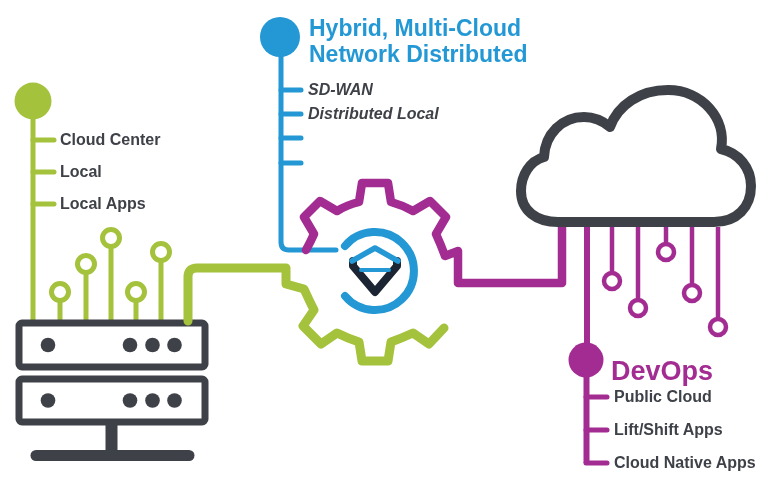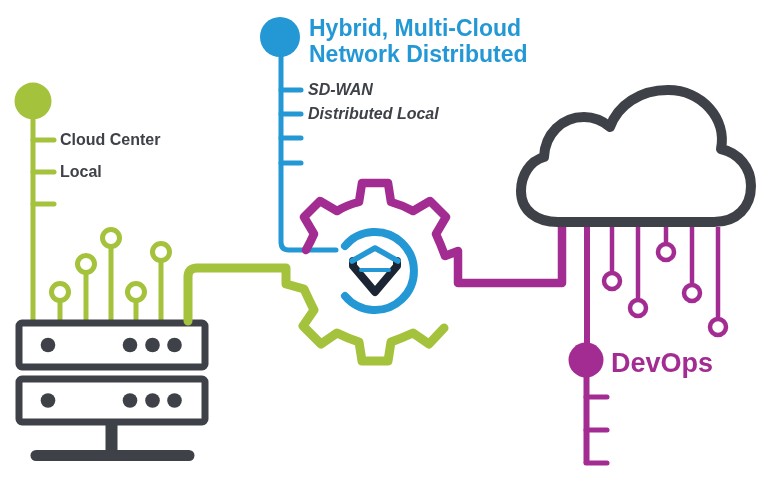--- a/index.html
+++ b/index.html
@@ -14,21 +14,21 @@
   .txt{position:absolute;white-space:nowrap;}
   .title-blue{
     left:309px;top:15px;
     font-size:23px;line-height:26px;font-weight:bold;
     color:#2398d5;
   }
   .heading{
     font-size:27px;line-height:30px;font-weight:bold;
   }
   .heading.netops{left:58px;top:86px;color:#a5c23c;}
-  .heading.devops{left:611px;top:348px;color:#a32c92;}
+  .heading.devops{left:611px;top:356px;color:#a32c92;}
   ul.itemlist{
     list-style:none;margin:0;padding:0;position:absolute;
     font-size:16px;font-weight:bold;color:#3e4147;
   }
   ul.itemlist li{display:block;}
   ul.list-automation{left:308px;top:78px;}
   ul.list-automation li{height:24.4px;line-height:24.4px;font-style:italic;}
   ul.list-netops{left:60px;top:124px;}
   ul.list-netops li{height:32px;line-height:32px;}
   ul.list-devops{left:614px;top:380px;}
@@ -162,18 +162,24 @@
 
   <ul class="itemlist list-automation">
     <li>SD-WAN</li>
     <li>Distributed Local</li>
   </ul>
 
 
   <ul class="itemlist list-netops">
     <li>Cloud Center</li>
     <li>Local</li>
+    <li>Local Apps</li>
   </ul>
 
   <div class="txt heading devops">DevOps</div>
 
+  <ul class="itemlist list-devops">
+    <li>Public Cloud</li>
+    <li>Lift/Shift Apps</li>
+    <li>Cloud Native Apps</li>
+  </ul>
 
 </div>
 
 </body></html>

